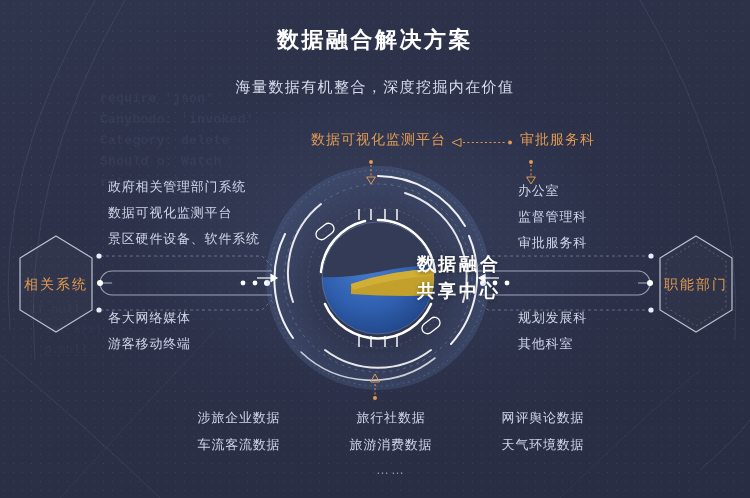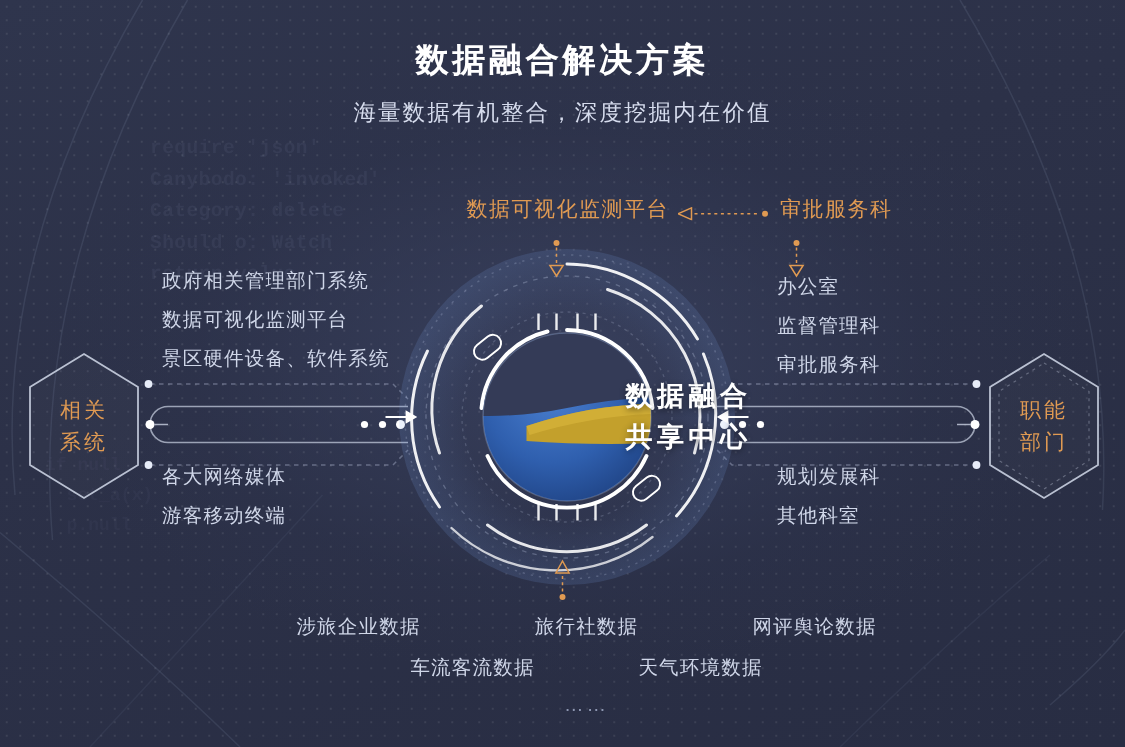--- a/index.html
+++ b/index.html
@@ -77,21 +77,21 @@
     z-index: 6;
   }
   #title {
     font-size: 22px;
     font-weight: bold;
     color: #ffffff;
     letter-spacing: 2.5px;
     line-height: 32px;
   }
   #subtitle {
-    margin-top: 10px;
+    margin-top: 22px;
     font-size: 15px;
     color: #d6dced;
     letter-spacing: 1.4px;
   }
 
   
   #toplabels {
     position: absolute;
     top: 131px;
     left: 0;
@@ -138,21 +138,21 @@
   #col-right-bottom { left: 518px; top: 305px; }
 
   
   .hexwrap { position: absolute; z-index: 6; width: 84px; height: 104px; }
   #hex-left  { left: 14px;  top: 232px; }
   #hex-right { left: 654px; top: 232px; }
   .hexlabel {
     position: absolute;
     inset: 0;
     display: flex;
-    flex-direction: column;
+    flex-direction: row;
     align-items: center;
     justify-content: center;
     font-size: 14px;
     color: #e09a52;
     letter-spacing: 2px;
     line-height: 21px;
   }
 
   
   #connectors { position: absolute; inset: 0; z-index: 4; pointer-events: none; }
@@ -452,18 +452,19 @@
   </div>
 
   <div id="bottomgrid">
     <div class="brow">
       <div class="bcell">涉旅企业数据</div>
       <div class="bcell">旅行社数据</div>
       <div class="bcell">网评舆论数据</div>
     </div>
     <div class="brow">
       <div class="bcell">车流客流数据</div>
+      <div class="bcell">旅游消费数据</div>
       <div class="bcell">天气环境数据</div>
     </div>
     <div id="ellipsis">……</div>
   </div>
 
 </div>
 
 </body></html>

